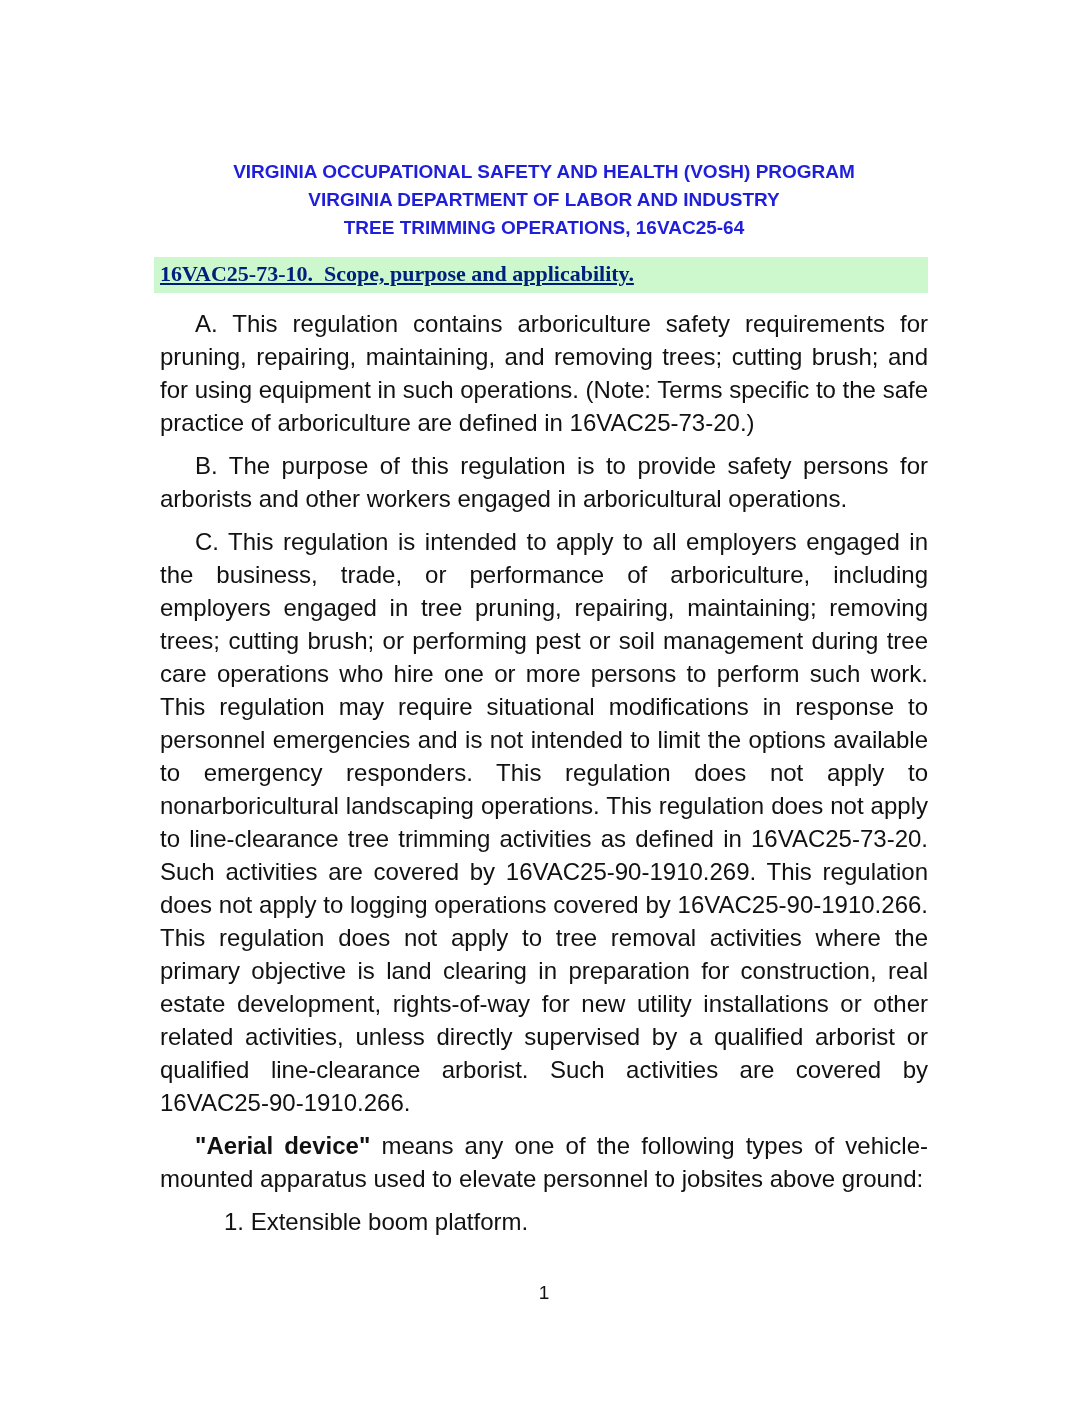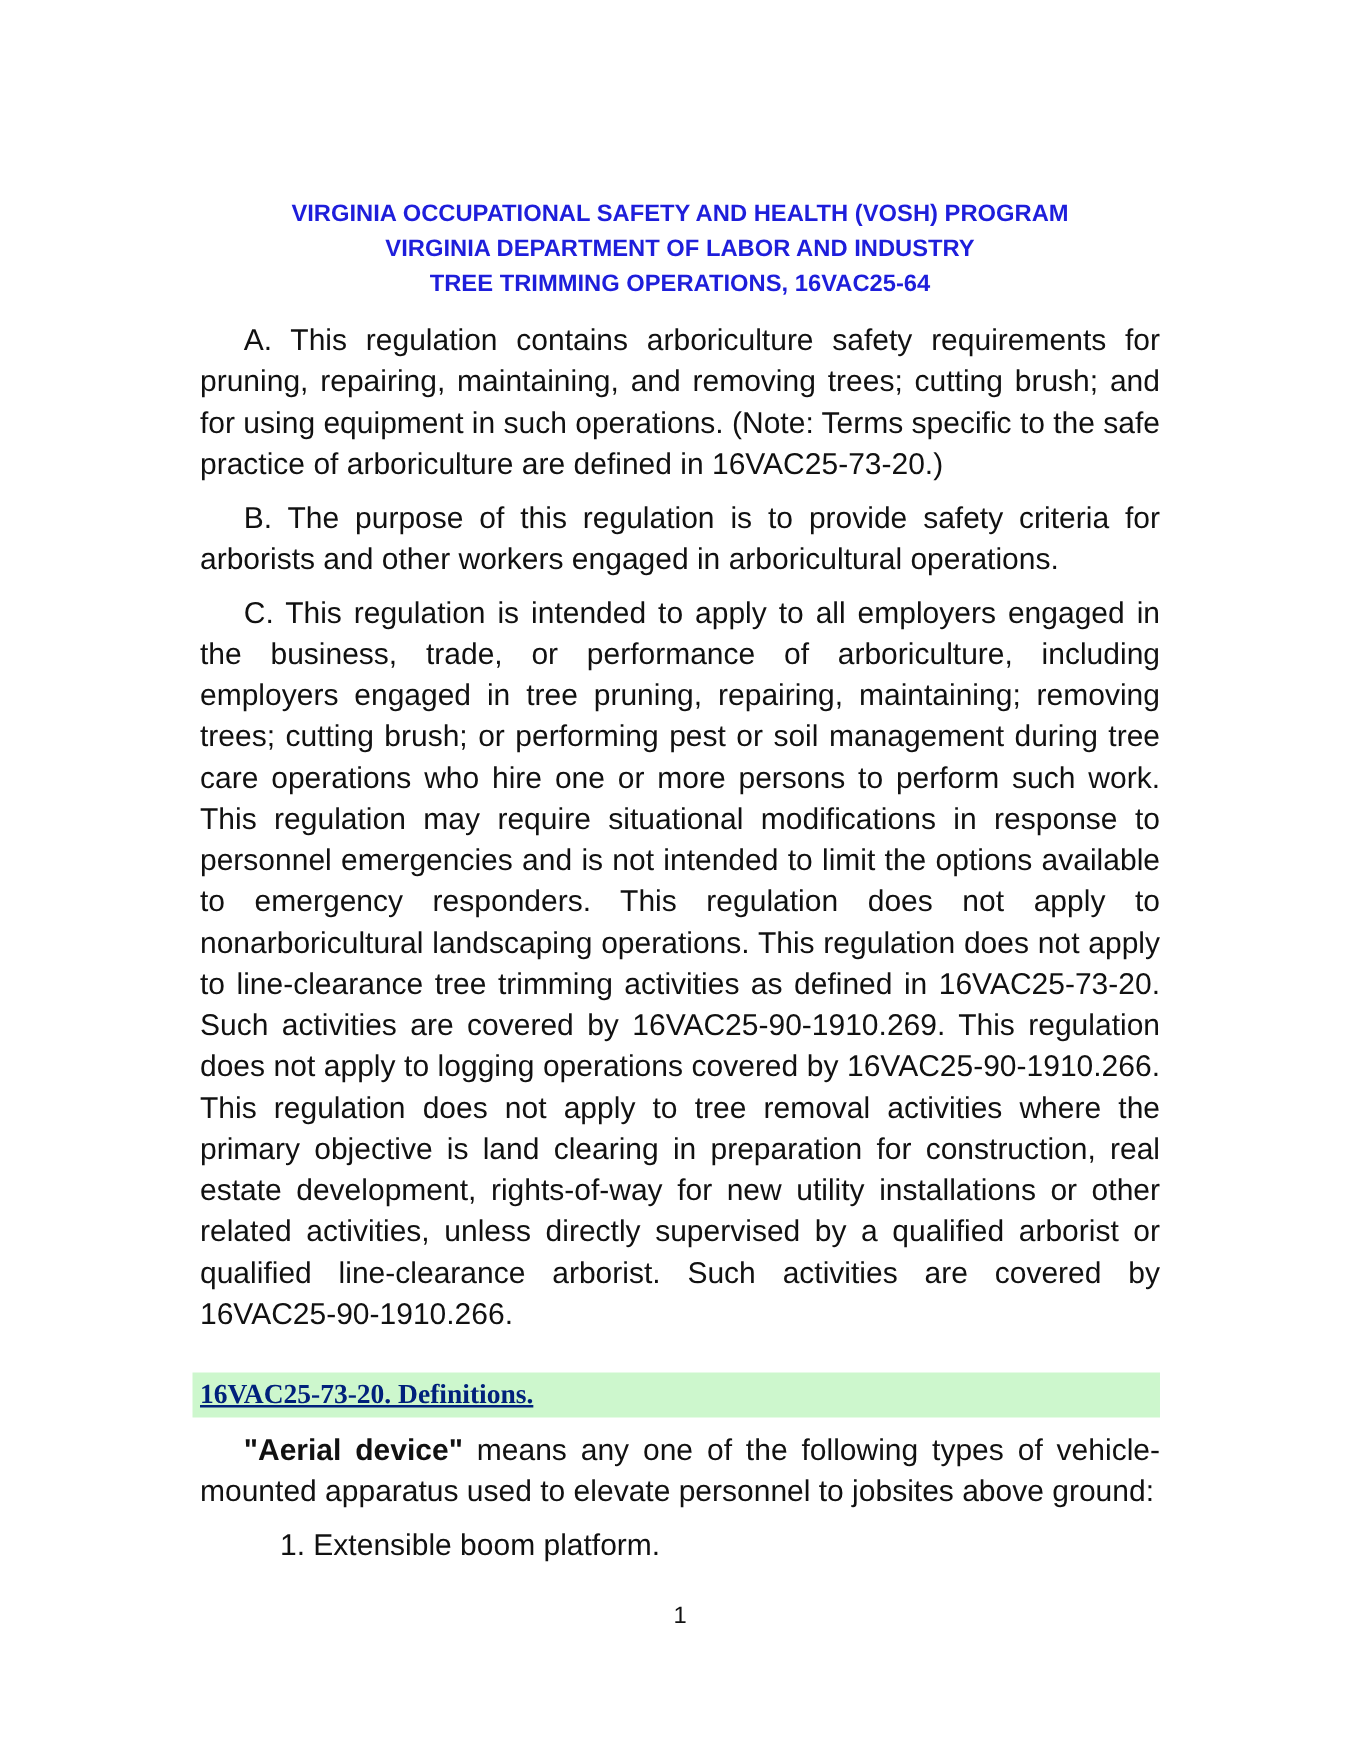--- a/index.html
+++ b/index.html
@@ -71,26 +71,26 @@
 <body>
 
 <div class="content">
 
   <div class="doc-title">
     <div>VIRGINIA OCCUPATIONAL SAFETY AND HEALTH (VOSH) PROGRAM</div>
     <div>VIRGINIA DEPARTMENT OF LABOR AND INDUSTRY</div>
     <div>TREE TRIMMING OPERATIONS, 16VAC25-64</div>
   </div>
 
+  <div class="section-heading">16VAC25-73-10.  Scope, purpose and applicability.</div>
 
   <p class="para para-first">A. This regulation contains arboriculture safety requirements for pruning, repairing, maintaining, and removing trees; cutting brush; and for using equipment in such operations. (Note: Terms specific to the safe practice of arboriculture are defined in 16VAC25-73-20.)</p>
-  <p class="para">B. The purpose of this regulation is to provide safety criteria for arborists and other workers engaged in arboricultural operations.</p>
+  <p class="para">B. The purpose of this regulation is to provide safety persons for arborists and other workers engaged in arboricultural operations.</p>
   <p class="para">C. This regulation is intended to apply to all employers engaged in the business, trade, or performance of arboriculture, including employers engaged in tree pruning, repairing, maintaining; removing trees; cutting brush; or performing pest or soil management during tree care operations who hire one or more persons to perform such work. This regulation may require situational modifications in response to personnel emergencies and is not intended to limit the options available to emergency responders. This regulation does not apply to nonarboricultural landscaping operations. This regulation does not apply to line-clearance tree trimming activities as defined in 16VAC25-73-20. Such activities are covered by 16VAC25-90-1910.269. This regulation does not apply to logging operations covered by 16VAC25-90-1910.266. This regulation does not apply to tree removal activities where the primary objective is land clearing in preparation for construction, real estate development, rights-of-way for new utility installations or other related activities, unless directly supervised by a qualified arborist or qualified line-clearance arborist. Such activities are covered by 16VAC25-90-1910.266.</p>
 
-  <div class="section-heading second">16VAC25-73-20. Definitions.</div>
 
 
   <p class="para"><span class="term">"Aerial device"</span><span> means any one of the following types of vehicle-mounted apparatus used to elevate personnel to jobsites above ground:</span></p>
 
   <p class="list-item">1. Extensible boom platform.</p>
 
 </div>
 
 <div class="page-number">1</div>
 

